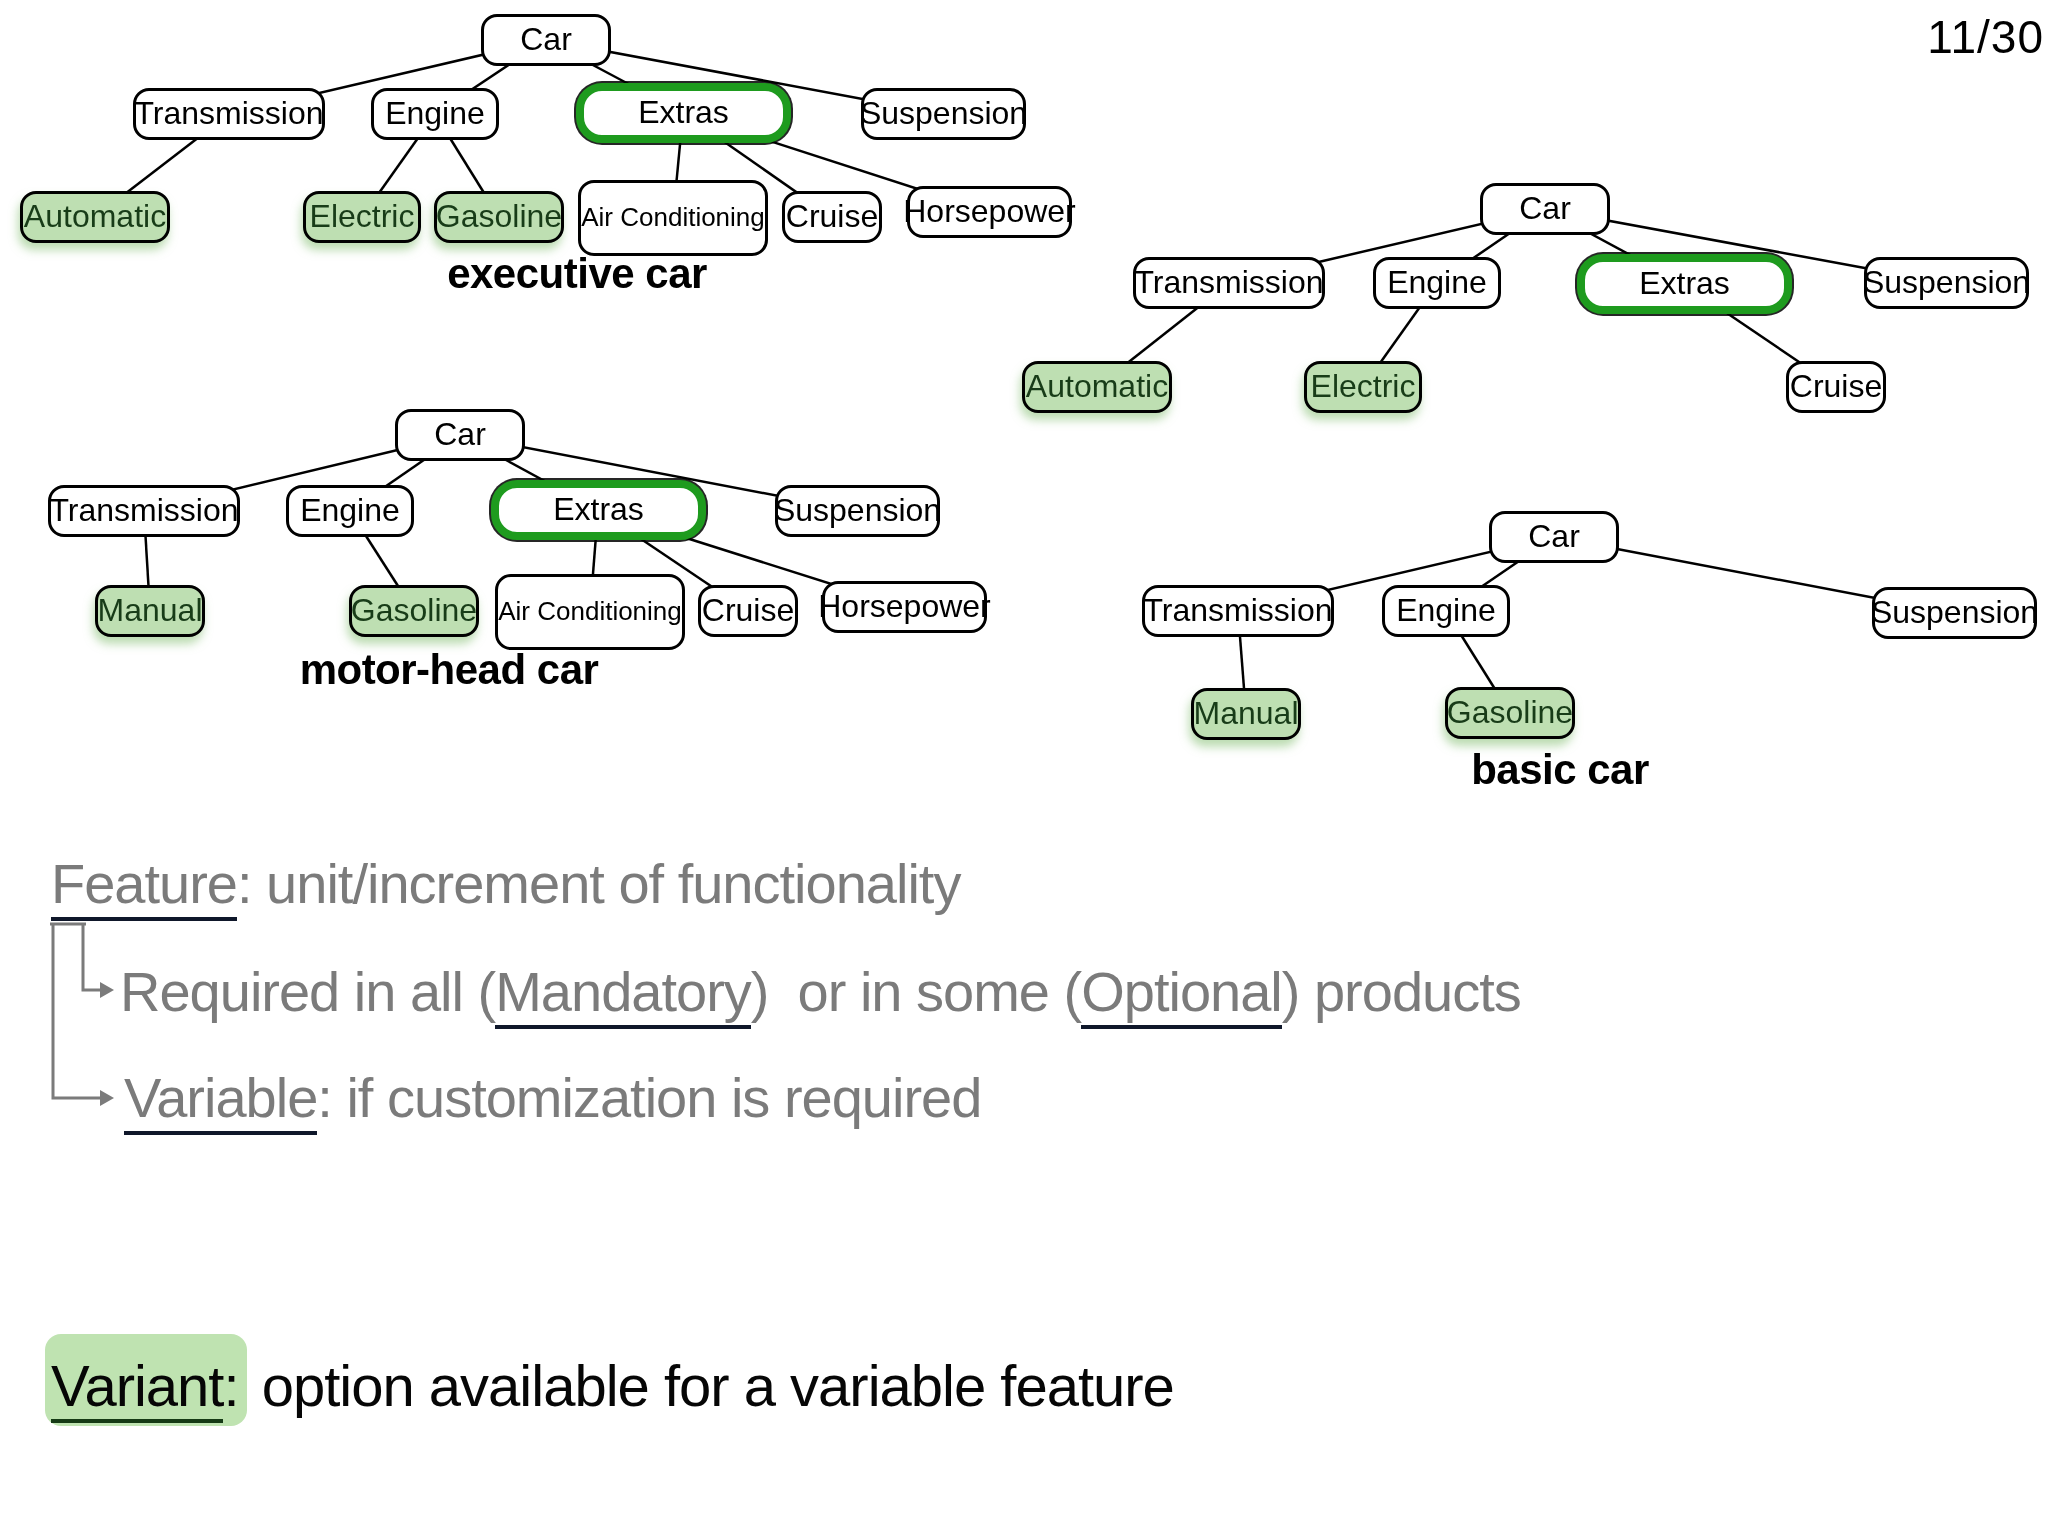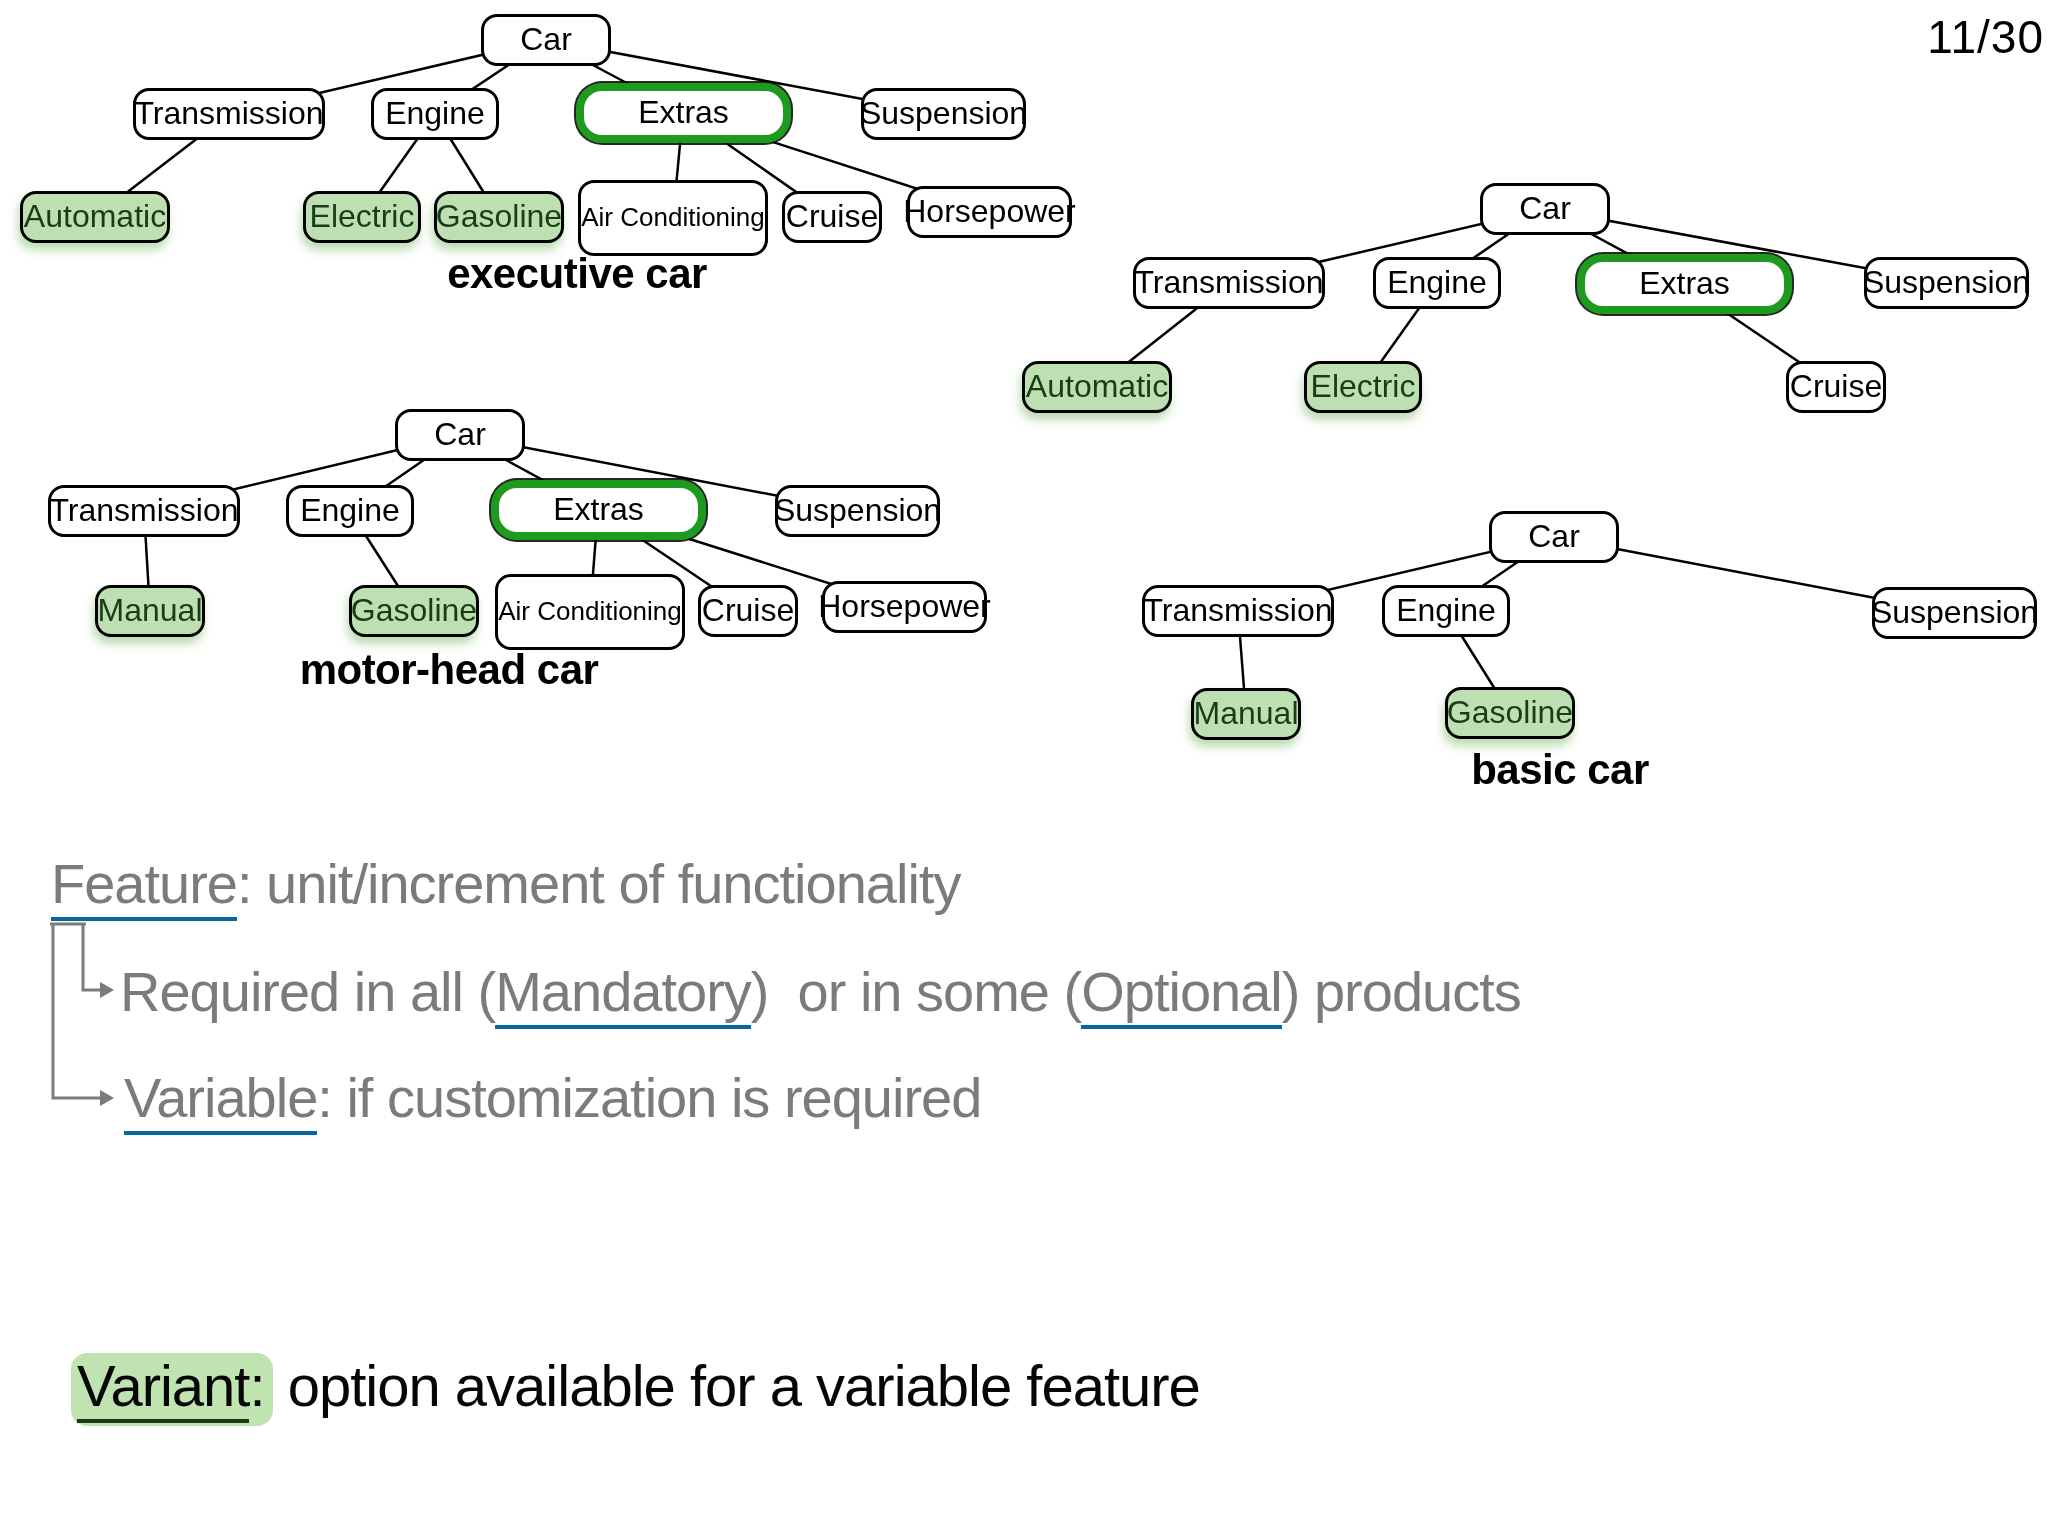--- a/index.html
+++ b/index.html
@@ -25,27 +25,27 @@
   }
   .node.two-line{font-size:26px;}
   .tree-caption{
     position:absolute;z-index:2;transform:translateX(-50%);
     font-size:42px;font-weight:600;color:#000;white-space:nowrap;letter-spacing:-0.5px;
   }
   .gloss{
     position:absolute;z-index:1;font-size:56px;color:#7b7b7b;
     white-space:nowrap;letter-spacing:-1px;line-height:1.15;
   }
-  .gloss .term{border-bottom:4px solid #0369a1;padding-bottom:2px;}
+  .gloss .term{border-bottom:4px solid #0f172a;padding-bottom:2px;}
   .variant-line{
     position:absolute;z-index:1;font-size:58px;color:#060606;
     white-space:nowrap;letter-spacing:-1px;
   }
   .variant-line .hl{
-    background:#bfe3b1;border-radius:16px;padding:0 8px 8px 6px;margin-left:26px;
+    background:#bfe3b1;border-radius:16px;padding:19px 8px 8px 6px;
   }
   .variant-line .hl .u{border-bottom:4px solid #153a15;padding-bottom:1px;}
   .page-number{
     position:absolute;top:10px;right:4px;z-index:3;
     font-size:46px;color:#000000;letter-spacing:1px;
   }
 </style>
 </head>
 <body>
 

